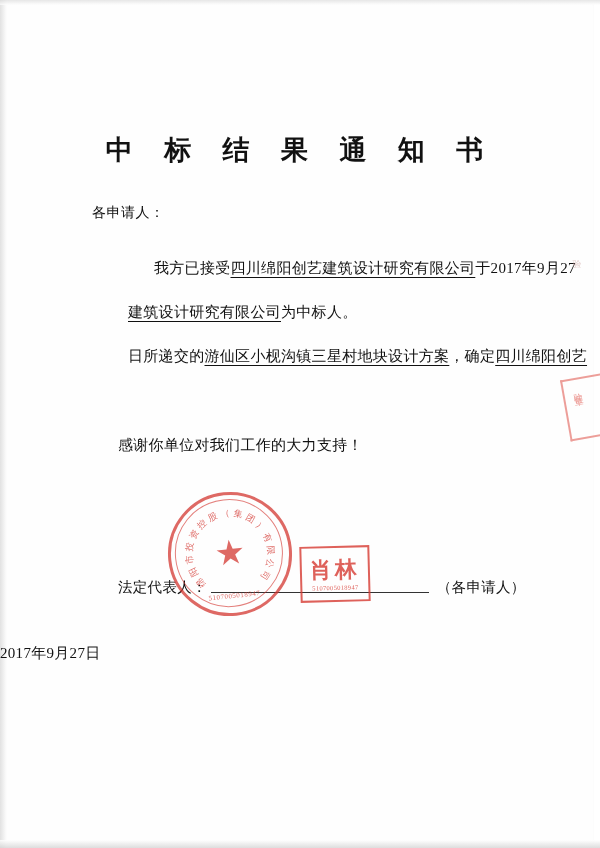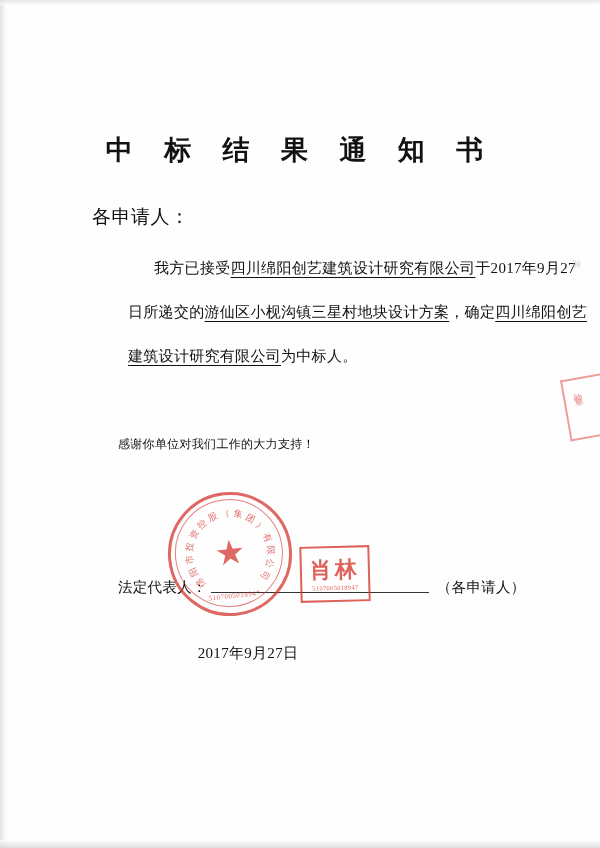--- a/index.html
+++ b/index.html
@@ -67,21 +67,21 @@
     letter-spacing: 11px;
     color: #111111;
     font-weight: 700;
     font-family: "DejaVu Serif", "Liberation Serif", serif;
   }
 
   .salutation {
     position: absolute;
     left: 92px;
     top: 204px;
-    font-size: 19px;
+    font-size: 14px;
     color: #111111;
     letter-spacing: 0.5px;
   }
 
   .body-block {
     position: absolute;
     left: 92px;
     top: 246px;
     width: 420px;
     font-size: 15px;
@@ -99,21 +99,21 @@
   .ul {
     text-decoration: underline;
     text-underline-offset: 4px;
     text-decoration-thickness: from-font;
   }
 
   .thanks {
     position: absolute;
     left: 118px;
     top: 436px;
-    font-size: 12px;
+    font-size: 15px;
     color: #111111;
     letter-spacing: 0.3px;
     white-space: nowrap;
   }
 
   .sign-row {
     position: absolute;
     left: 118px;
     top: 516px;
     font-size: 14.5px;
@@ -144,21 +144,21 @@
     height: 1px;
   }
 
   .date-row {
     position: absolute;
     left: 0;
     top: 644px;
     width: 600px;
     padding-right: 104px;
     box-sizing: border-box;
-    text-align: center;
+    text-align: left;
     font-size: 15px;
     color: #111111;
     letter-spacing: 0.3px;
   }
 
   
   .stamp-round {
     position: absolute;
     left: 168px;
     top: 492px;
@@ -288,24 +288,24 @@
 
   <div class="doc-title">中 标 结 果 通 知 书</div>
 
   <div class="salutation">各申请人：</div>
 
   <div class="body-block">
     <div class="body-line indent">
       <span>我方已接受</span><span class="ul">四川绵阳创艺建筑设计研究有限公司</span><span>于2017年9月27</span>
     </div>
     <div class="body-line">
-      <span>日所递交的</span><span class="ul">游仙区小枧沟镇三星村地块设计方案</span><span>，确定</span><span class="ul">四川绵阳创艺</span>
+      <span class="ul">建筑设计研究有限公司</span><span>为中标人。</span>
     </div>
     <div class="body-line">
-      <span class="ul">建筑设计研究有限公司</span><span>为中标人。</span>
+      <span>日所递交的</span><span class="ul">游仙区小枧沟镇三星村地块设计方案</span><span>，确定</span><span class="ul">四川绵阳创艺</span>
     </div>
   </div>
 
   <div class="thanks">感谢你单位对我们工作的大力支持！</div>
 
 
   <div class="legal-row">
     <span>法定代表人：</span>
     <span class="rule"></span>
     <span>（各申请人）</span>

